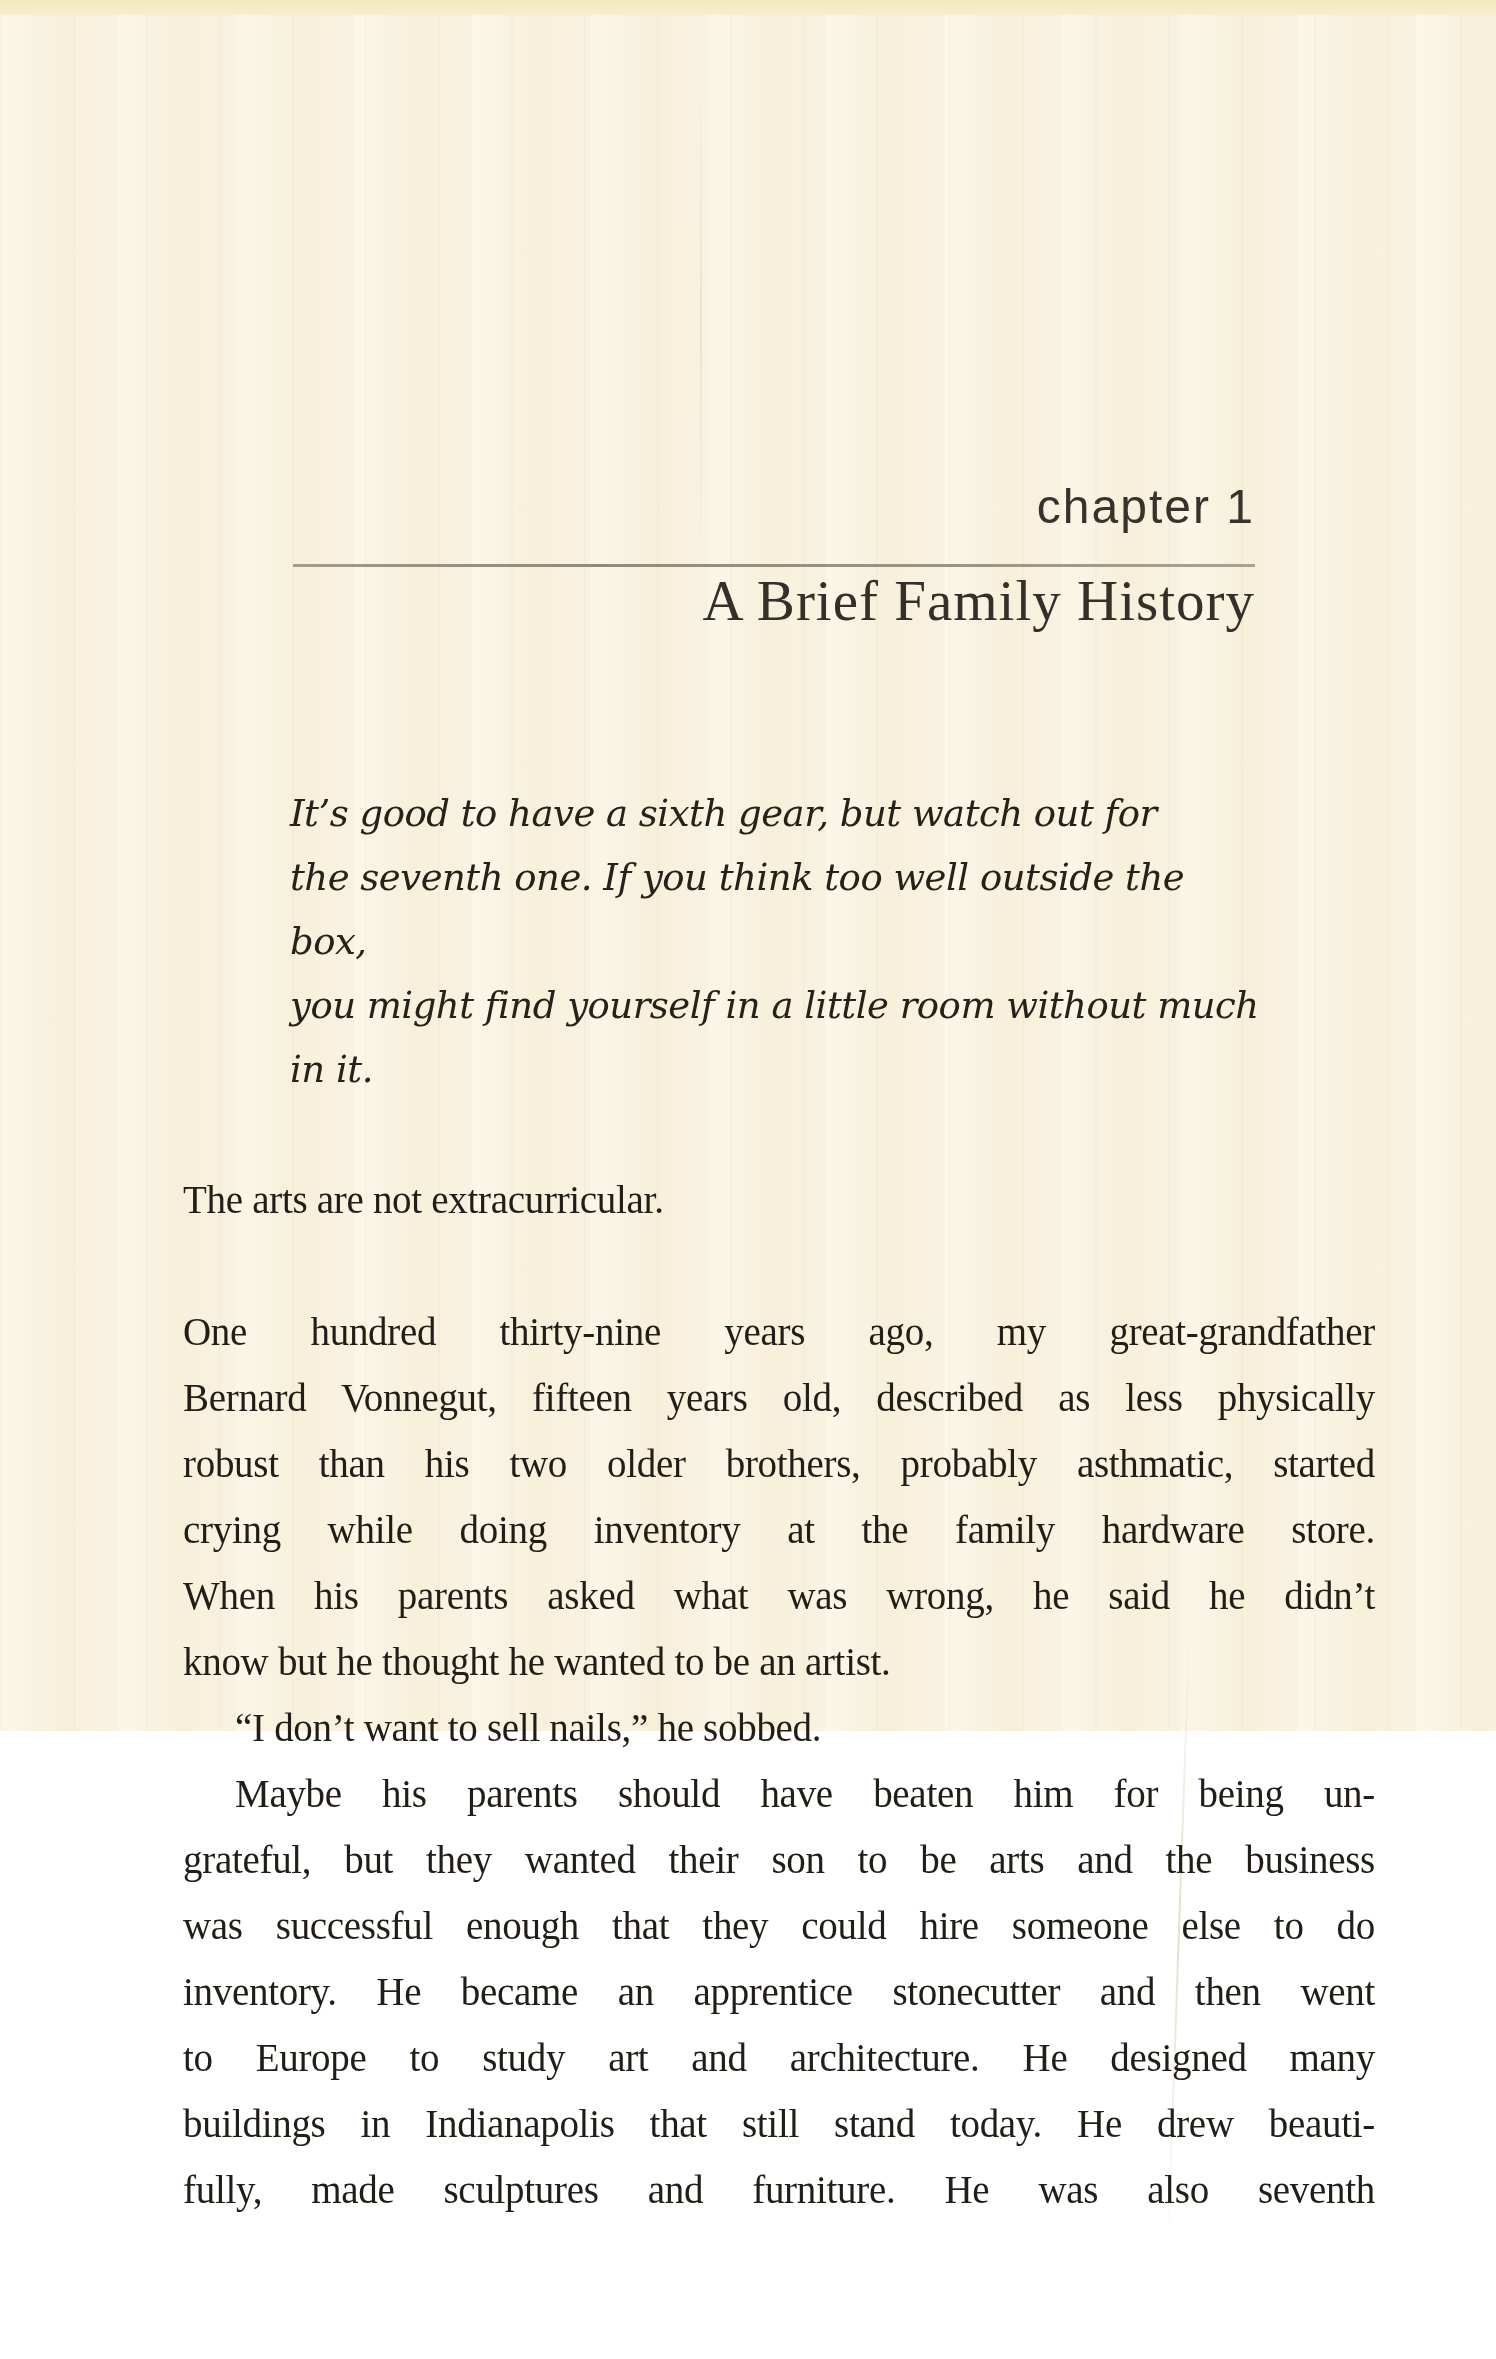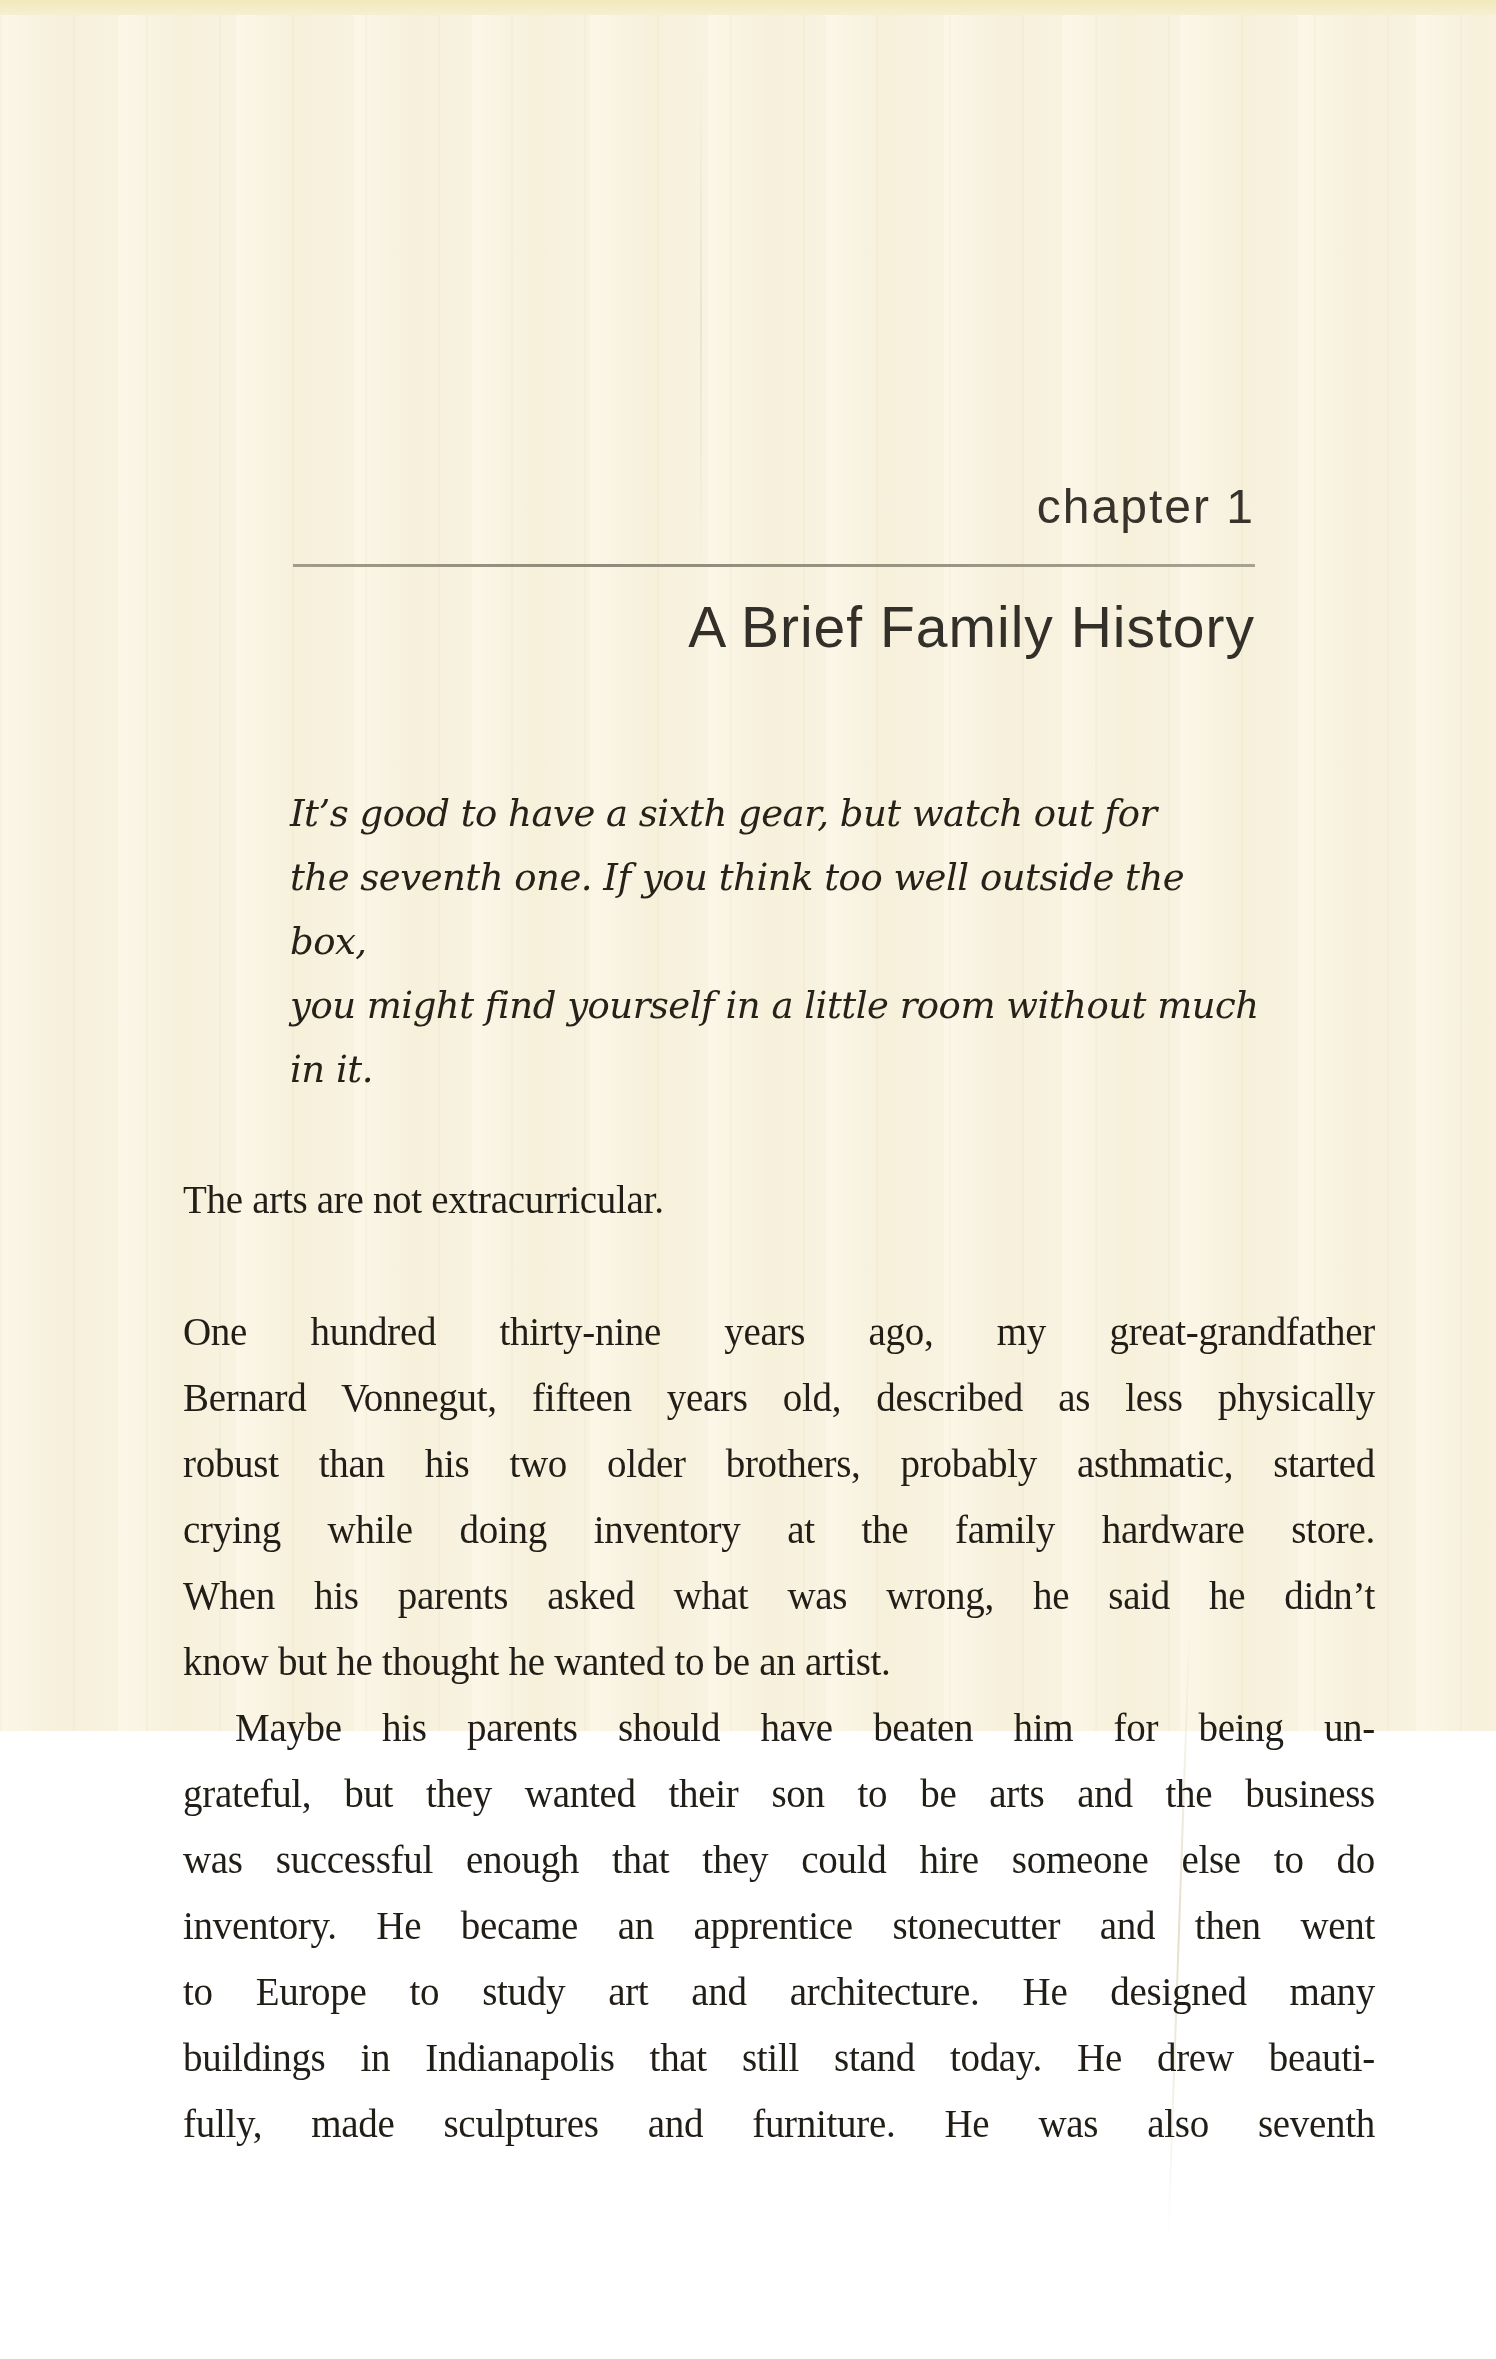--- a/index.html
+++ b/index.html
@@ -51,26 +51,26 @@
     letter-spacing: 2px;
     font-weight: 500;
   }
   .heading-rule {
     margin-top: 28px;
     height: 3px;
     background: linear-gradient(90deg, #a29b88, #8f8a7b 30%, #9b9585 70%, #a8a291);
     border: none;
   }
   .chapter-title {
-    margin-top: 26px;
     font-size: 57px;
     line-height: 68px;
     letter-spacing: 1px;
     font-weight: 500;
     color: #332f29;
+    font-family: Liberation Serif, serif;
   }
 
   .epigraph {
     position: absolute;
     left: 290px; top: 782px;
     width: 980px;
     font-family: "DejaVu Serif", serif;
     font-style: italic;
     font-size: 37px;
     line-height: 64px;
@@ -118,20 +118,21 @@
     </div>
 
   <div class="body-text">
       <div class="body-line gap">The arts are not extracurricular.</div>
       <div class="body-line just">One hundred thirty-nine years ago, my great-grandfather</div>
       <div class="body-line just">Bernard Vonnegut, fifteen years old, described as less physically</div>
       <div class="body-line just">robust than his two older brothers, probably asthmatic, started</div>
       <div class="body-line just">crying while doing inventory at the family hardware store.</div>
       <div class="body-line just">When his parents asked what was wrong, he said he didn’t</div>
       <div class="body-line">know but he thought he wanted to be an artist.</div>
+      <div class="body-line indent">“I don’t want to sell nails,” he sobbed.</div>
       <div class="body-line just indent">Maybe his parents should have beaten him for being un-</div>
       <div class="body-line just">grateful, but they wanted their son to be arts and the business</div>
       <div class="body-line just">was successful enough that they could hire someone else to do</div>
       <div class="body-line just">inventory. He became an apprentice stonecutter and then went</div>
       <div class="body-line just">to Europe to study art and architecture. He designed many</div>
       <div class="body-line just">buildings in Indianapolis that still stand today. He drew beauti-</div>
       <div class="body-line just">fully, made sculptures and furniture. He was also seventh</div>
     </div>
 </div>
 

